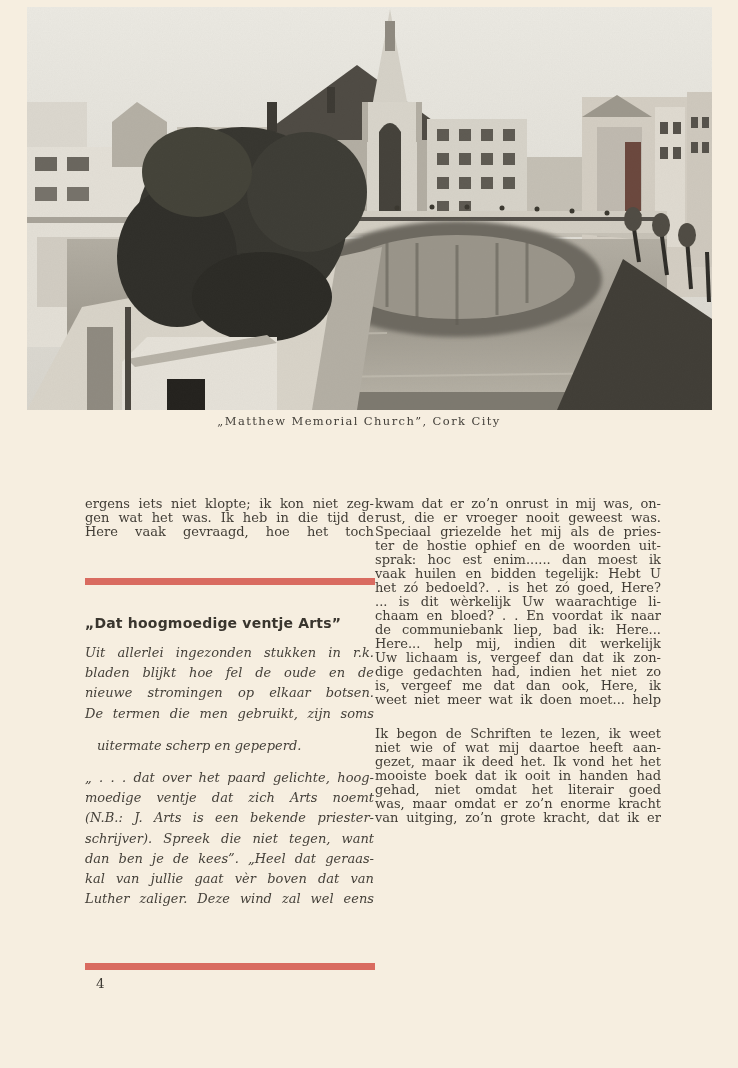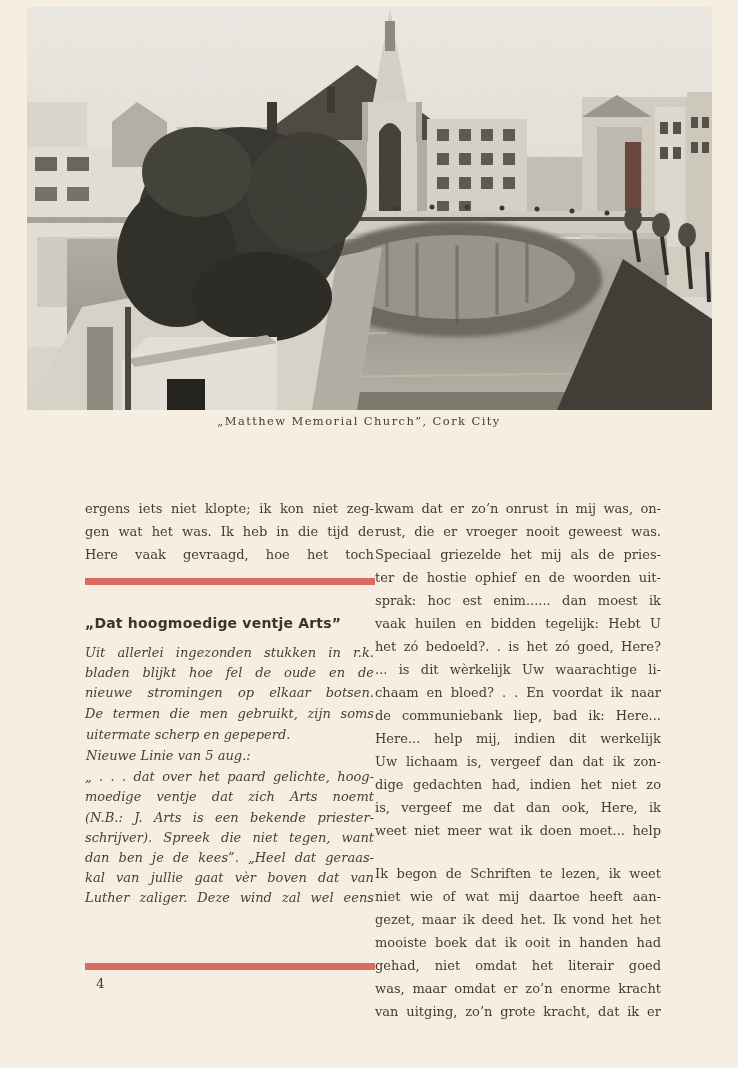--- a/index.html
+++ b/index.html
@@ -8,25 +8,25 @@
     background:#f6eee0;
     font-family:"DejaVu Serif","Liberation Serif",serif;
     color:#413d36;
   }
   .photo{position:absolute;left:27px;top:7px;width:685px;height:403px;}
   .caption{
     position:absolute;left:0;top:414px;width:718px;text-align:center;
     font-size:11.5px;letter-spacing:1.4px;color:#44403a;
     white-space:pre-line;
   }
-  .col{position:absolute;font-size:13px;line-height:23px;}
+  .col{position:absolute;font-size:13px;line-height:14px;}
   .col-left{left:85px;top:497px;width:289px;}
   .col-right{left:375px;top:497px;width:286px;}
   .jline{white-space:pre-line;text-align:justify;text-align-last:justify;margin:0;}
-  .jlast{white-space:pre-line;text-align:left;margin:1px;}
+  .jlast{white-space:pre-line;text-align:left;margin:12px;}
   .rule{position:absolute;left:85px;width:290px;height:7px;background:#d96b60;}
   .rule-top{top:578px;}
   .rule-bottom{top:963px;}
   .box-title{
     position:absolute;left:85px;top:615px;width:289px;
     font-family:"DejaVu Sans","Liberation Sans",sans-serif;
     font-weight:bold;font-size:14px;color:#39352e;letter-spacing:.2px;
     white-space:pre-line;
   }
   .box-body{
@@ -231,21 +231,20 @@
 <div class="rule rule-top"></div>
 
 <div class="box-title">„Dat hoogmoedige ventje Arts”</div>
 
 <div class="box-body">
   <p class="jline">Uit allerlei ingezonden stukken in r.k.
 bladen blijkt hoe fel de oude en de
 nieuwe stromingen op elkaar botsen.
 De termen die men gebruikt, zijn soms</p>
   <p class="jlast">uitermate scherp en gepeperd.</p>
-  <p class="jlast">Nieuwe Linie van 5 aug.:</p>
   <p class="jline">„ . . . dat over het paard gelichte, hoog-
 moedige ventje dat zich Arts noemt
 (N.B.: J. Arts is een bekende priester-
 schrijver). Spreek die niet tegen, want
 dan ben je de kees”. „Heel dat geraas-
 kal van jullie gaat vèr boven dat van
 Luther zaliger. Deze wind zal wel eens</p>
 </div>
 
 <div class="rule rule-bottom"></div>

